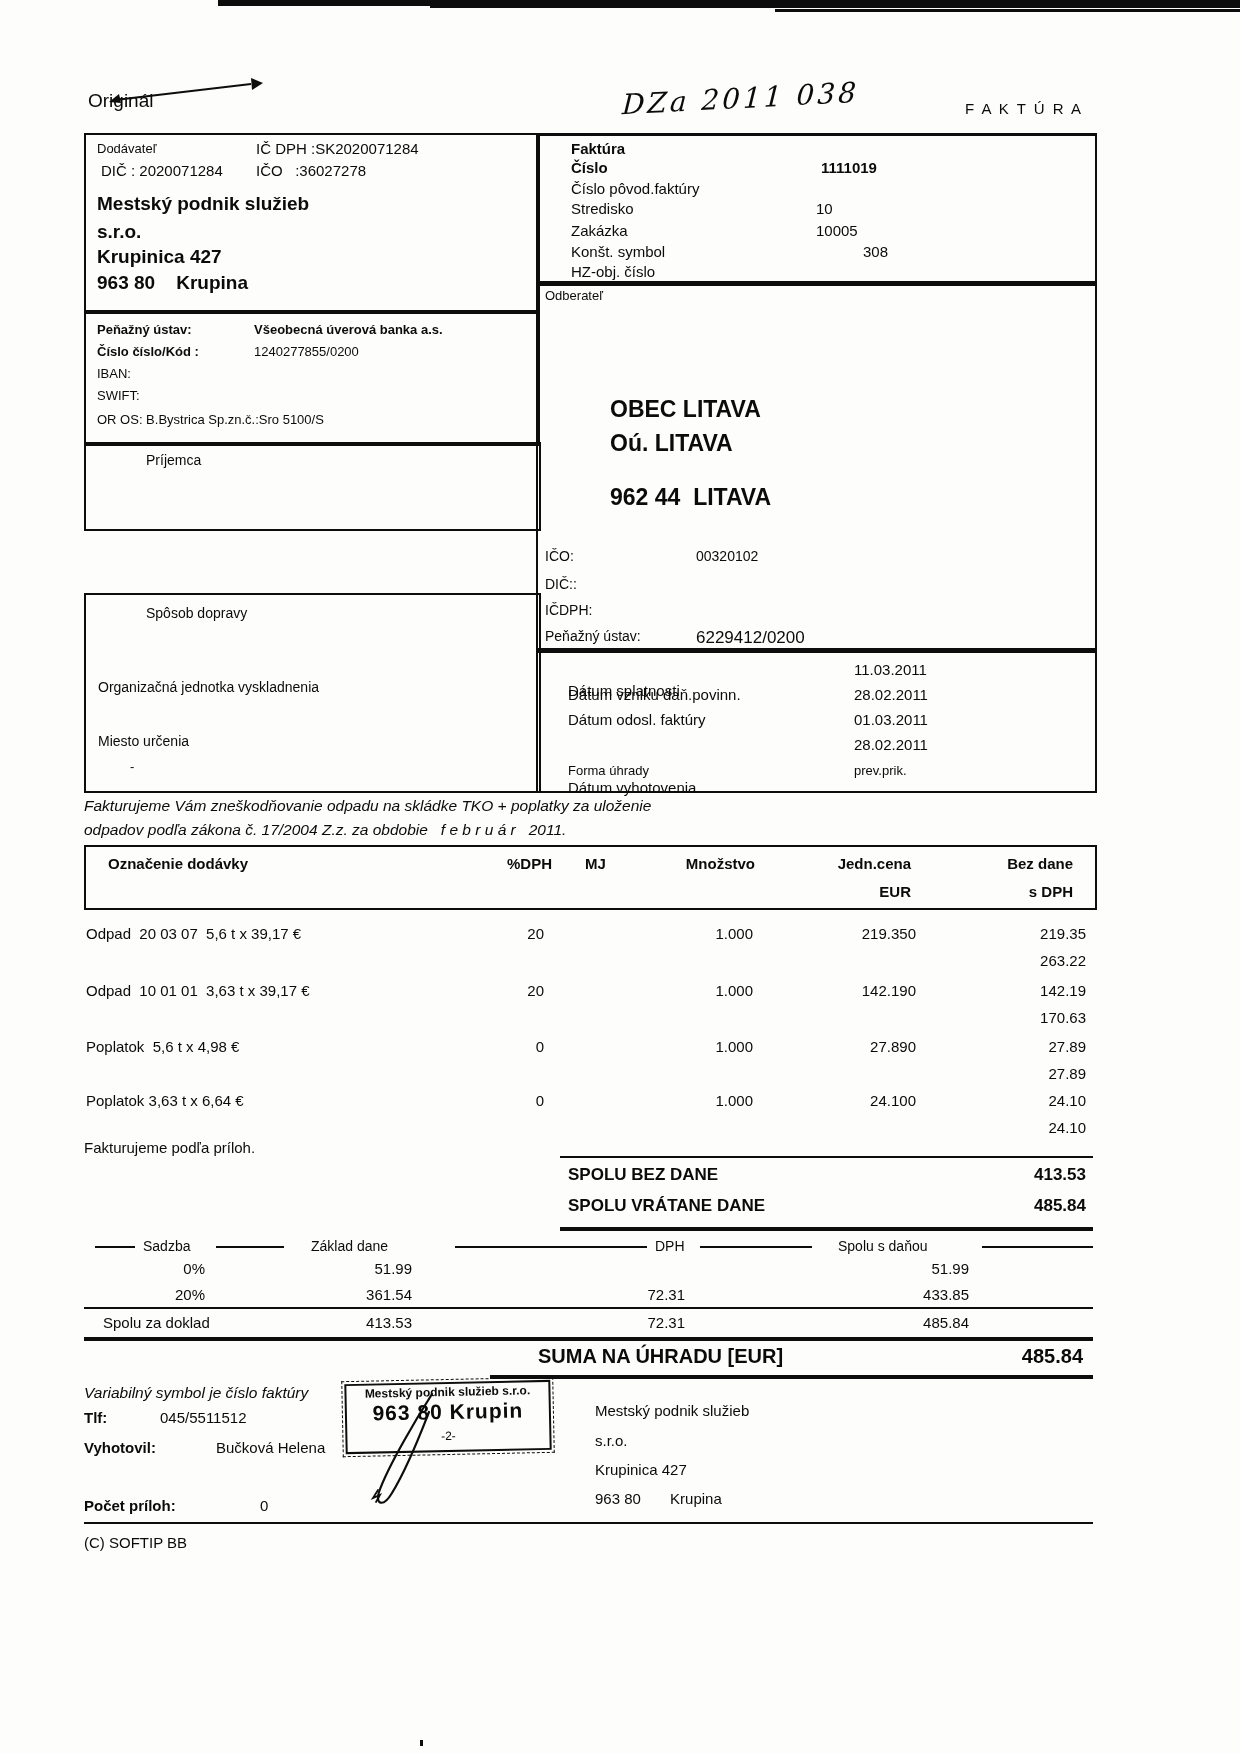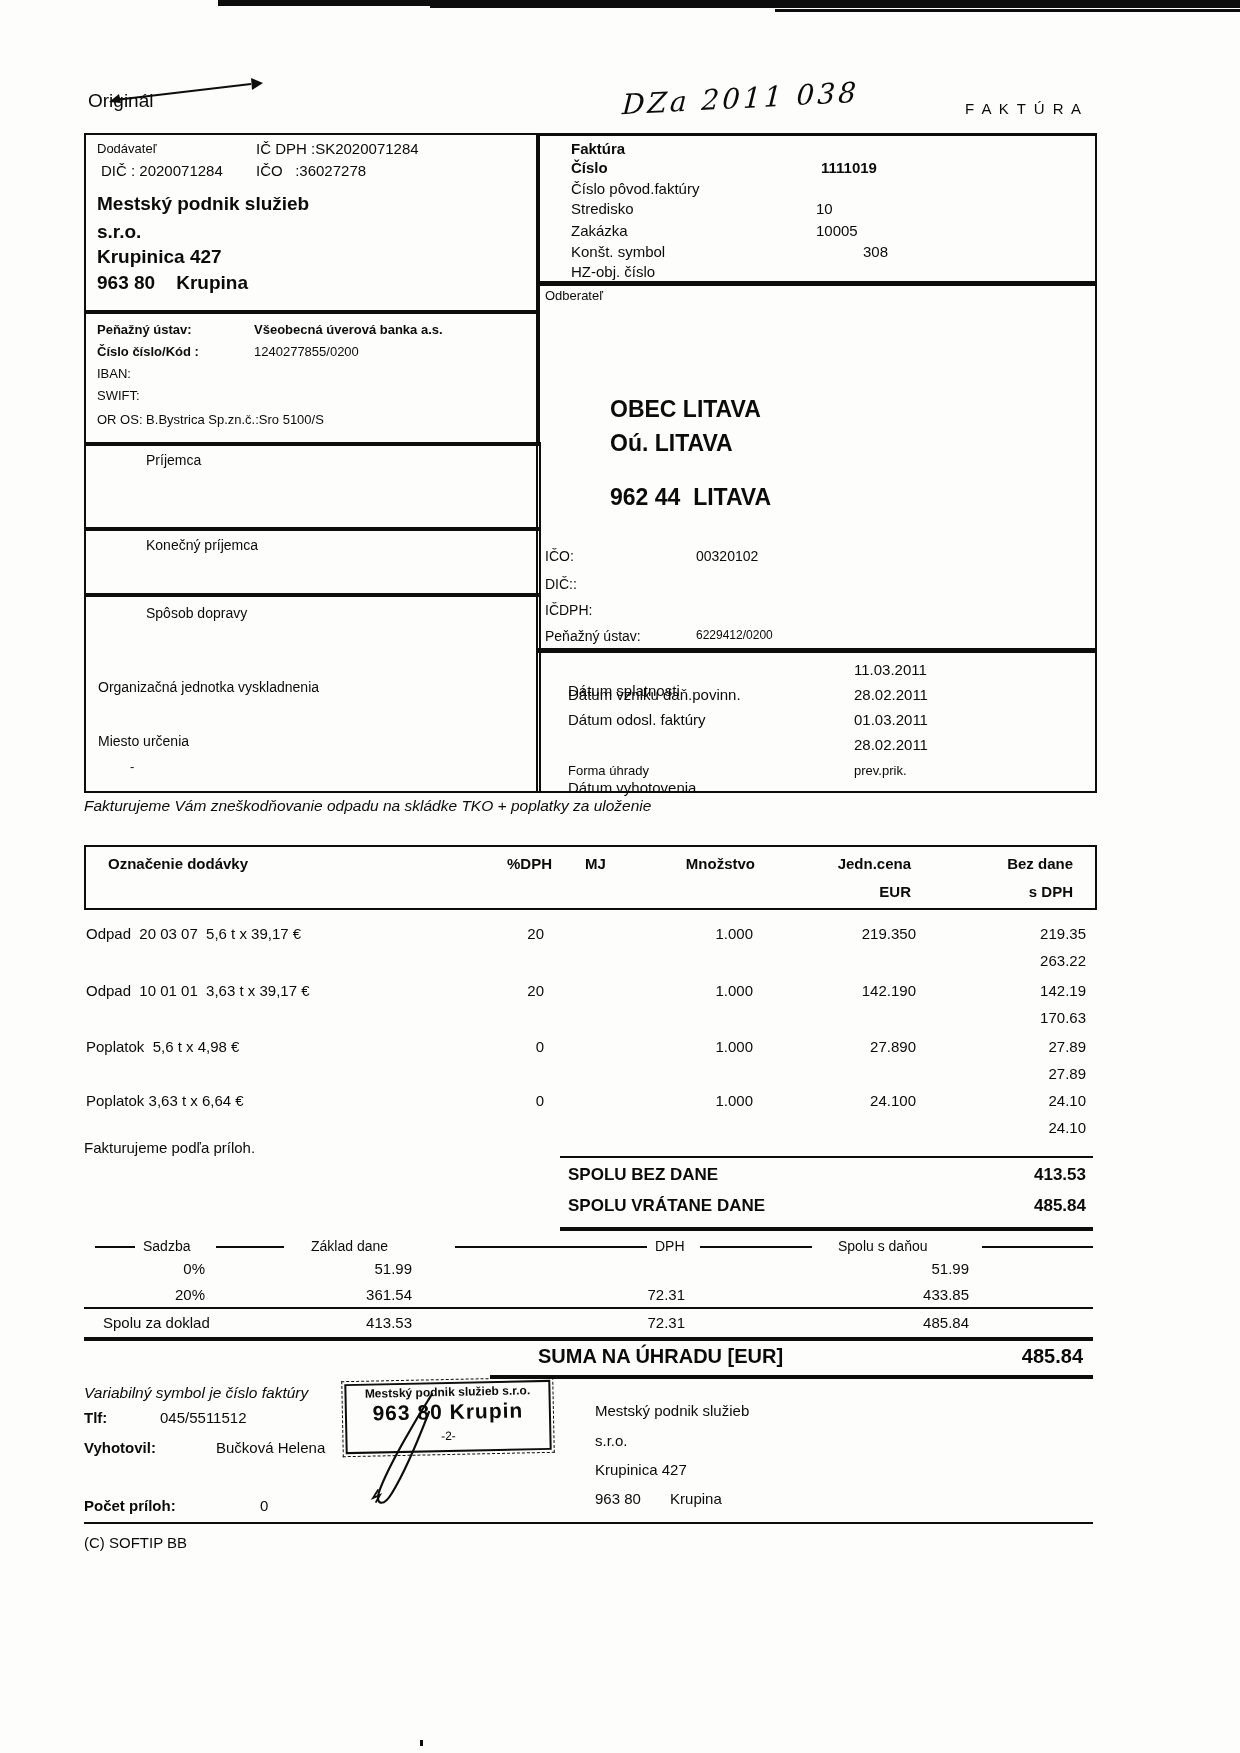--- a/index.html
+++ b/index.html
@@ -48,23 +48,20 @@
     <div class="t b" style="left:11px;top:32px;font-size:13px;">Číslo číslo/Kód :</div>
     <div class="t" style="left:168px;top:32px;font-size:13px;">1240277855/0200</div>
     <div class="t" style="left:11px;top:54px;font-size:13px;">IBAN:</div>
     <div class="t" style="left:11px;top:76px;font-size:13px;">SWIFT:</div>
     <div class="t" style="left:11px;top:100px;font-size:13px;">OR OS: B.Bystrica Sp.zn.č.:Sro 5100/S</div>
   </div>
 
   <div class="box" style="left:84px;top:442px;width:453px;height:85px;">
     <div class="t" style="left:60px;top:8px;font-size:14px;">Príjemca</div>
   </div>
-  <div class="box" style="left:84px;top:527px;width:453px;height:66px;">
-    <div class="t" style="left:60px;top:8px;font-size:14px;">Konečný príjemca</div>
-  </div>
   <div class="box" style="left:84px;top:593px;width:453px;height:196px;">
     <div class="t" style="left:60px;top:10px;font-size:14px;">Spôsob dopravy</div>
     <div class="t" style="left:12px;top:84px;font-size:14px;">Organizačná jednotka vyskladnenia</div>
     <div class="t" style="left:12px;top:138px;font-size:14px;">Miesto určenia</div>
     <div class="t" style="left:44px;top:164px;font-size:13px;">-</div>
   </div>
 
   <div class="box" style="left:536px;top:133px;width:557px;height:148px;border-top-width:3px;">
     <div class="t b" style="left:33px;top:4px;">Faktúra</div>
     <div class="t b" style="left:33px;top:23px;">Číslo</div>
@@ -82,37 +79,38 @@
   <div class="box" style="left:536px;top:281px;width:557px;height:367px;border-top-width:3px;">
     <div class="t" style="left:7px;top:4px;font-size:13px;">Odberateľ</div>
     <div class="t b" style="left:72px;top:112px;font-size:23px;">OBEC LITAVA</div>
     <div class="t b" style="left:72px;top:146px;font-size:23px;">Oú. LITAVA</div>
     <div class="t b" style="left:72px;top:200px;font-size:23px;">962 44  LITAVA</div>
     <div class="t" style="left:7px;top:264px;font-size:14px;">IČO:</div>
     <div class="t" style="left:158px;top:264px;font-size:14px;">00320102</div>
     <div class="t" style="left:7px;top:292px;font-size:14px;">DIČ::</div>
     <div class="t" style="left:7px;top:318px;font-size:14px;">IČDPH:</div>
     <div class="t" style="left:7px;top:344px;font-size:14px;">Peňažný ústav:</div>
-    <div class="t" style="left:158px;top:344px;font-size:12px;">6229412/0200</div>
+    <div class="t" style="left:158px;top:344px;font-size:17px;">6229412/0200</div>
   </div>
 
   <div class="box" style="left:536px;top:648px;width:557px;height:140px;border-top-width:3px;">
     <div class="t" style="left:30px;top:10px;margin-top:21px;">Dátum splatnosti</div>
     <div class="t" style="left:316px;top:10px;">11.03.2011</div>
     <div class="t" style="left:30px;top:35px;">Dátum vzniku daň.povinn.</div>
     <div class="t" style="left:316px;top:35px;">28.02.2011</div>
     <div class="t" style="left:30px;top:60px;">Dátum odosl. faktúry</div>
     <div class="t" style="left:316px;top:60px;">01.03.2011</div>
     <div class="t" style="left:30px;top:85px;margin-top:43px;">Dátum vyhotovenia</div>
     <div class="t" style="left:316px;top:85px;">28.02.2011</div>
     <div class="t" style="left:30px;top:112px;font-size:13px;">Forma úhrady</div>
     <div class="t" style="left:316px;top:112px;font-size:13px;">prev.prik.</div>
   </div>
 
   <div class="t i" style="left:84px;top:797px;font-size:15.5px;">Fakturujeme Vám zneškodňovanie odpadu na skládke TKO + poplatky za uloženie</div>
+  <div class="t i" style="left:84px;top:821px;font-size:15.5px;">odpadov podľa zákona č. 17/2004 Z.z. za obdobie   f e b r u á r   2011.</div>
 
   <div class="box" style="left:84px;top:845px;width:1009px;height:61px;">
     <div class="t b" style="left:22px;top:8px;">Označenie dodávky</div>
     <div class="t b r" style="left:380px;top:8px;width:86px;">%DPH</div>
     <div class="t b" style="left:499px;top:8px;">MJ</div>
     <div class="t b r" style="left:560px;top:8px;width:109px;">Množstvo</div>
     <div class="t b r" style="left:700px;top:8px;width:125px;">Jedn.cena</div>
     <div class="t b r" style="left:700px;top:36px;width:125px;">EUR</div>
     <div class="t b r" style="left:860px;top:8px;width:127px;">Bez dane</div>
     <div class="t b r" style="left:860px;top:36px;width:127px;">s DPH</div>

